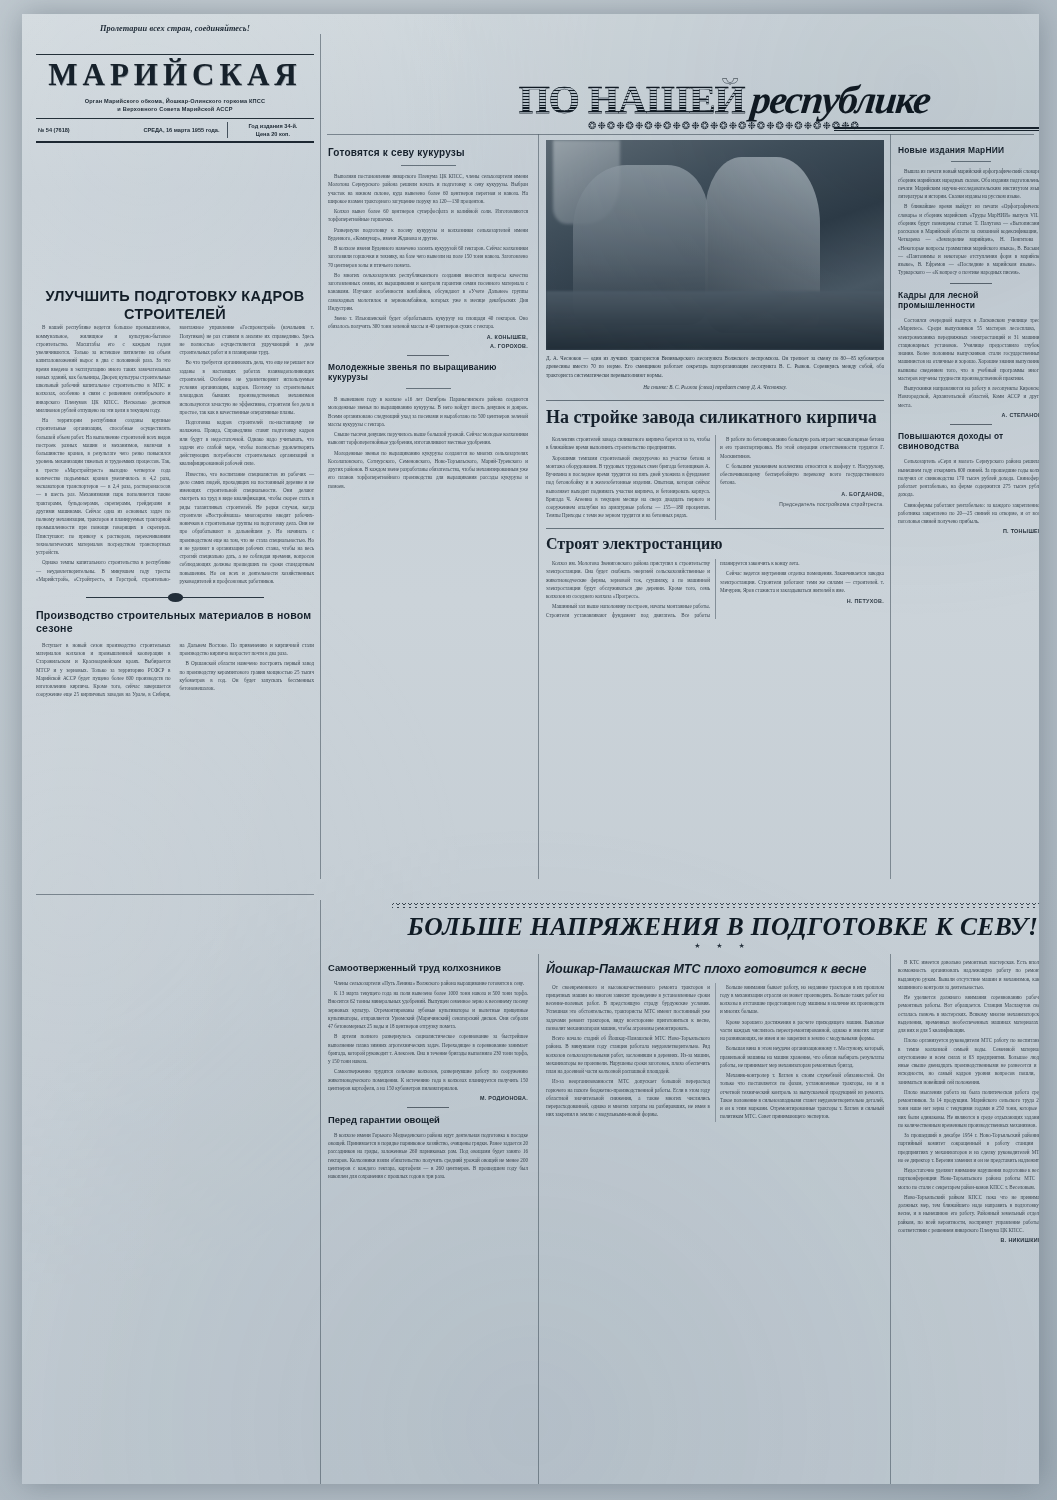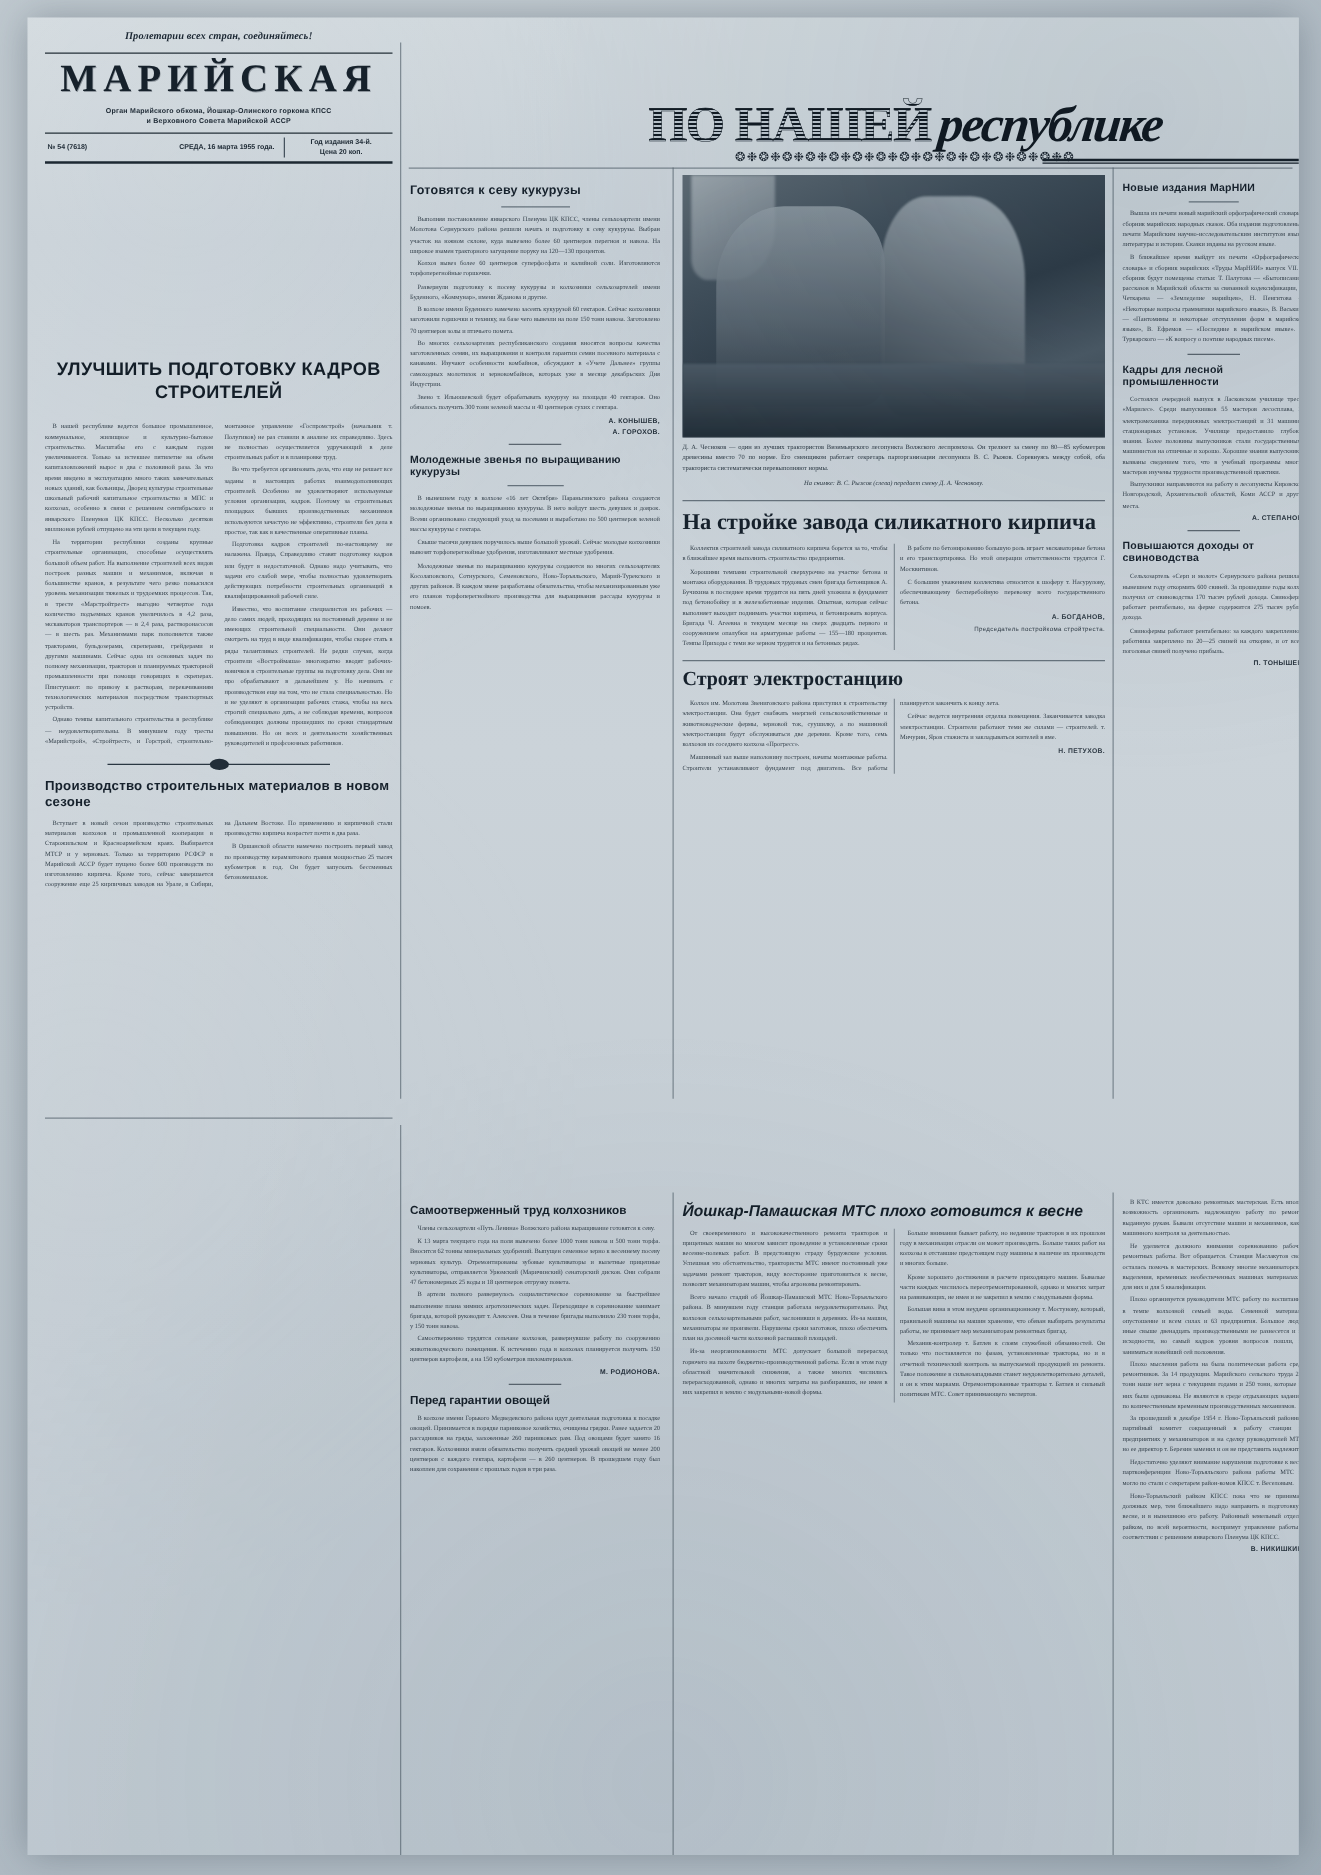--- a/index.html
+++ b/index.html
@@ -70,21 +70,21 @@
 
   
   #masthead{
     position:absolute; left:14px; top:10px; width:278px;
   }
   .prolet{
     font-family:"Liberation Serif", serif;
     font-style:italic; font-weight:bold;
     font-size:8.3px; text-align:center;
     color:#1b2733; letter-spacing:.1px;
-    padding-bottom:8px;
+    padding-bottom:20px;
   }
   .mast-rule{ border-top:1.2px solid #243039; margin:1px 0 4px; }
   .mast-1{
     font-family:"Liberation Serif", serif;
     font-size:31px; font-weight:bold; letter-spacing:5px;
     text-align:center; color:#16212b; line-height:1;
     text-shadow:.5px .5px 0 rgba(20,30,40,.35);
   }
   .mast-2{
     font-family:"Liberation Sans", sans-serif;
@@ -107,21 +107,21 @@
   }
   .mi-l{ width:36%; display:flex; align-items:center; padding-left:2px;}
   .mi-c{ flex:1; display:flex; align-items:center; justify-content:center;
          border-right:1px solid #45525d;}
   .mi-r{ width:31%; text-align:center; line-height:1.45; padding-left:4px;}
 
   #lead-head{
     font-family:"Liberation Sans", sans-serif;
     font-weight:bold; text-align:center; font-size:14.5px;
     line-height:1.22; letter-spacing:.3px;
-    color:#131e28; margin:10px 0 14px;
+    color:#131e28; margin:10px 0 0;
   }
 
   
   #banner{
     position:absolute; left:382px; top:48px; width:640px; height:82px;
   }
   .banner-main{
     display:flex; align-items:flex-end; justify-content:center; gap:6px;margin-top:20px;
   }
   .b-po{
@@ -357,20 +357,25 @@
 
     <div class="rule short"></div>
     <h3 class="head small">Повышаются доходы от свиноводства</h3>
     <div class="body-text">
       <p>Сельхозартель «Серп и молот» Сернурского района решила в нынешнем году откормить 600 свиней. За прошедшие годы колхоз получил от свиноводства 170 тысяч рублей дохода. Свиноферма работает рентабельно, на ферме содержится 275 тысяч рублей дохода.</p>
       <p>Свинофермы работают рентабельно: за каждого закрепленного работника закреплено по 20—25 свиней на откорме, и от всего поголовья свиней получено прибыль.</p>
     </div>
     <div class="sign">П. ТОНЫШЕВ.</div>
   </div>
 
+  <div id="bigband">
+    <div class="wavy"></div>
+    <h1>БОЛЬШЕ НАПРЯЖЕНИЯ В ПОДГОТОВКЕ К СЕВУ!</h1>
+    <div class="stars">★ ★ ★</div>
+  </div>
 
   <div class="hline" style="left:14px; top:880px; width:278px;"></div>
   <div class="vline" style="left:298px; top:886px; height:600px;"></div>
   <div class="vline" style="left:516px; top:940px; height:546px;"></div>
   <div class="vline" style="left:868px; top:940px; height:546px;"></div>
 
   <div class="col" style="left:306px; top:944px; width:200px;">
     <h4 class="sub">Самоотверженный труд колхозников</h4>
     <div class="body-text">
       <p>Члены сельхозартели «Путь Ленина» Волжского района выращивание готовятся к севу.</p>

